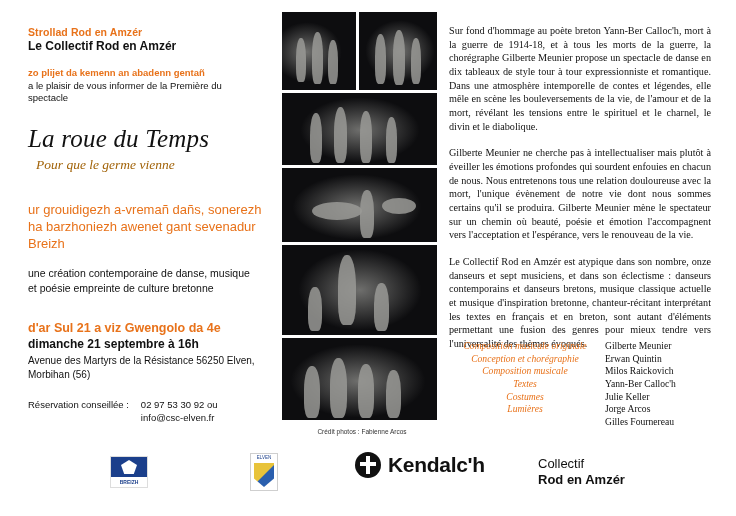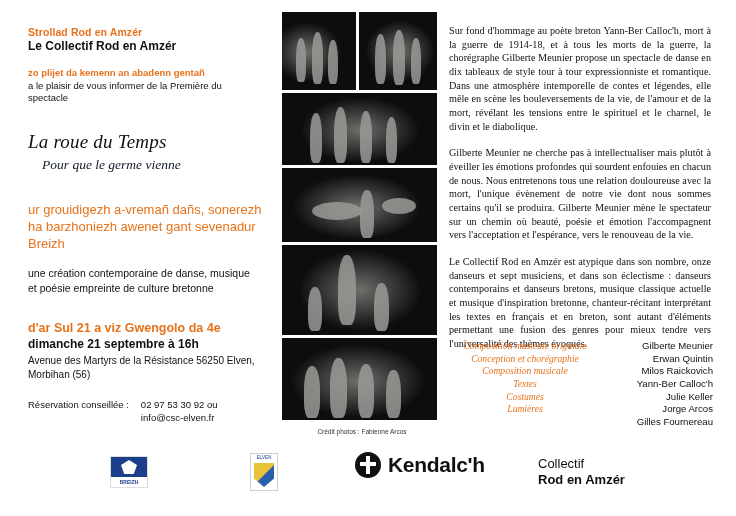--- a/index.html
+++ b/index.html
@@ -54,32 +54,32 @@
     font-family: "Liberation Sans", sans-serif;
     font-size: 9.5px;
     color: #111;
     margin-top: 2px;
     line-height: 1.3;
     width: 235px;
   }
   .title-main {
     font-family: "Liberation Serif", serif;
     font-style: italic;
-    font-size: 19px;
-    color: #111;
-    margin-top: 26px;
+    font-size: 25px;
+    color: #111;
+    margin-top: 20px;
     letter-spacing: .2px;
   }
   .title-sub {
     font-family: "Liberation Serif", serif;
     font-style: italic;
     font-size: 13.5px;
-    color: #0f172a;
+    color: #a16207;
     margin-top: 4px;
-    margin-left: 14px;
+    margin-left: 8px;
   }
   .sonerezh-bz {
     font-family: "Liberation Sans", sans-serif;
     font-size: 13px;
     color: #e8721a;
     margin-top: 28px;
     line-height: 1.32;
     width: 238px;
   }
   .creation-fr {
@@ -198,22 +198,21 @@
     width: 152px;
     text-align: center;
     font-family: "Liberation Serif", serif;
     font-style: italic;
     font-size: 9.6px;
     color: #e8721a;
     line-height: 1.32;
   }
   .credits-names {
     width: 108px;
-    text-align: right;
-    font-family: Liberation Sans, sans-serif;
+    font-family: Liberation Serif, serif;
     font-size: 9.6px;
     color: #111;
     line-height: 1.32;
   }
 
   
   .footer {
     position: absolute;
     left: 0;
     top: 448px;

